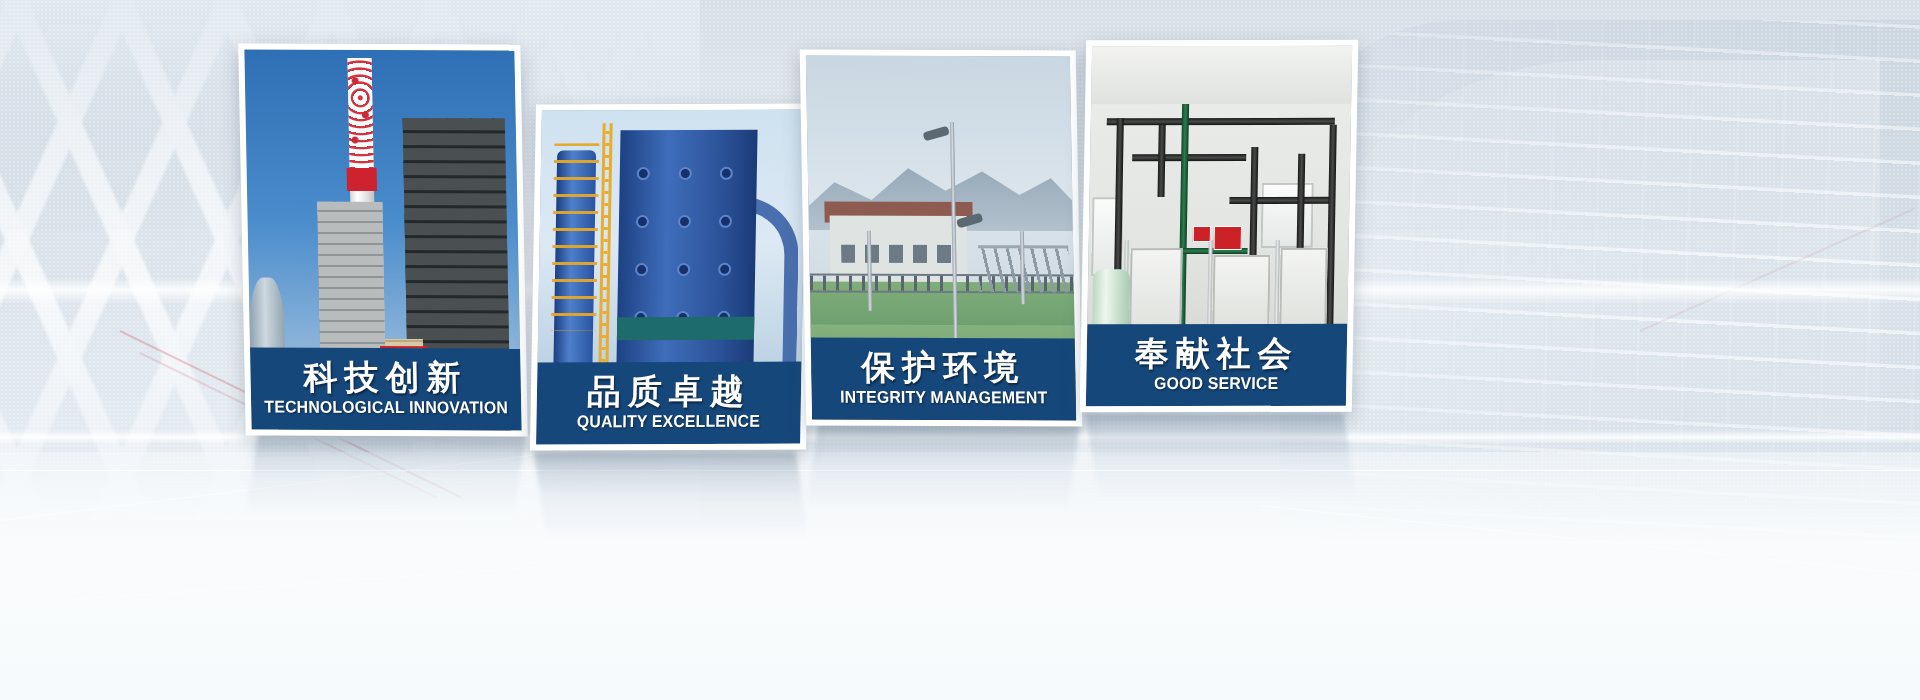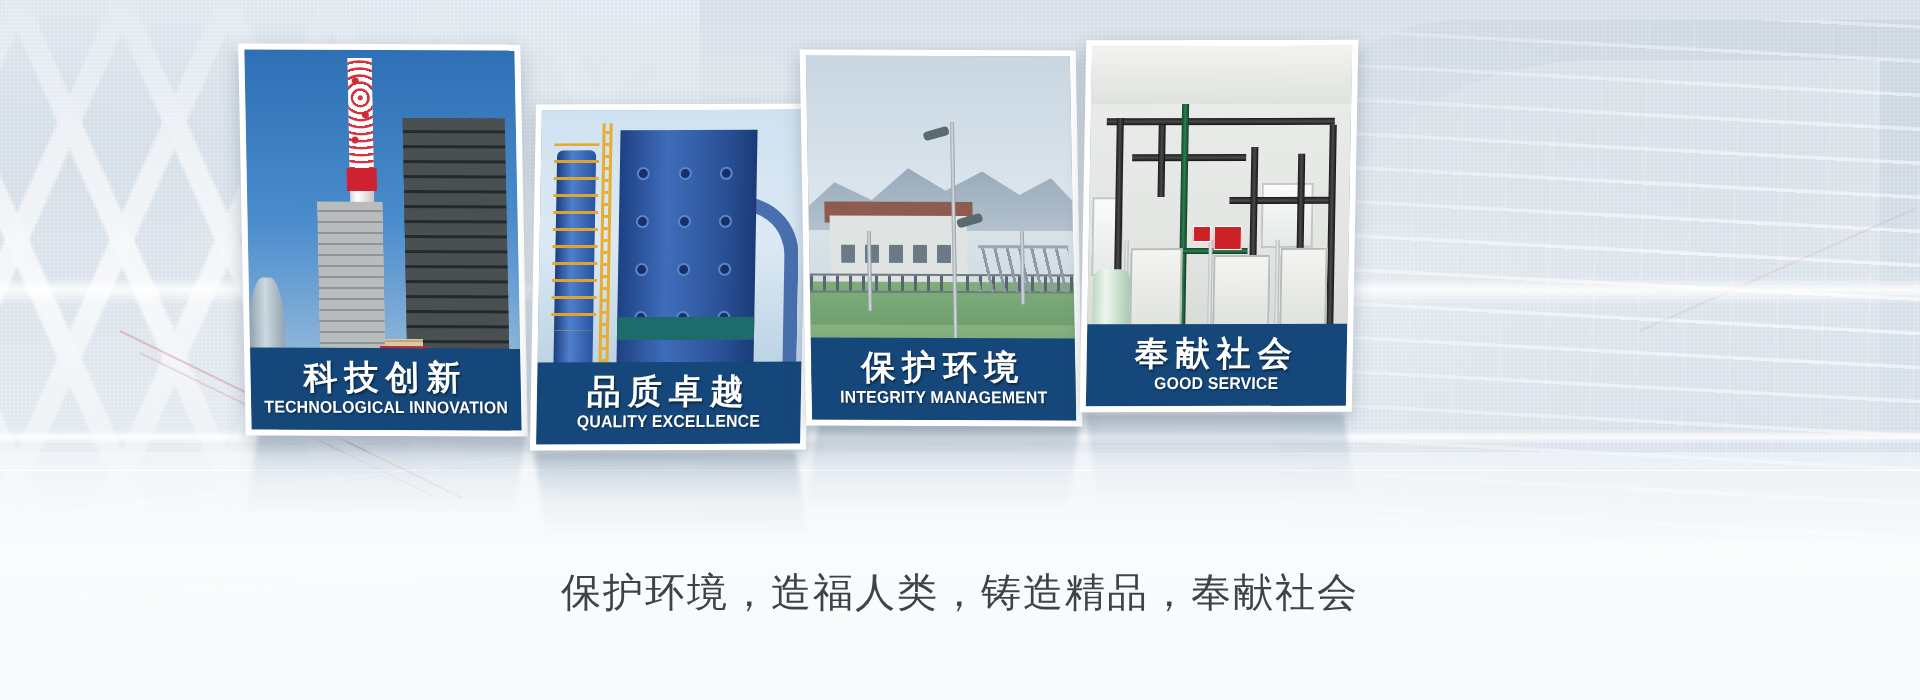--- a/index.html
+++ b/index.html
@@ -368,15 +368,14 @@
       <div class="sign4" style="left:48%;top:50%;width:10%;height:6%;"></div>
       <div class="tank4"></div>
 
       <div class="labelbar">
         <div class="zh">奉献社会</div>
         <div class="en">GOOD SERVICE</div>
       </div>
     </div>
   </div>
 
-  <div class="tagline">保护环境，造福人类，铸造精品，奉献社会</div>
 
 </div>
 
 </body></html>

